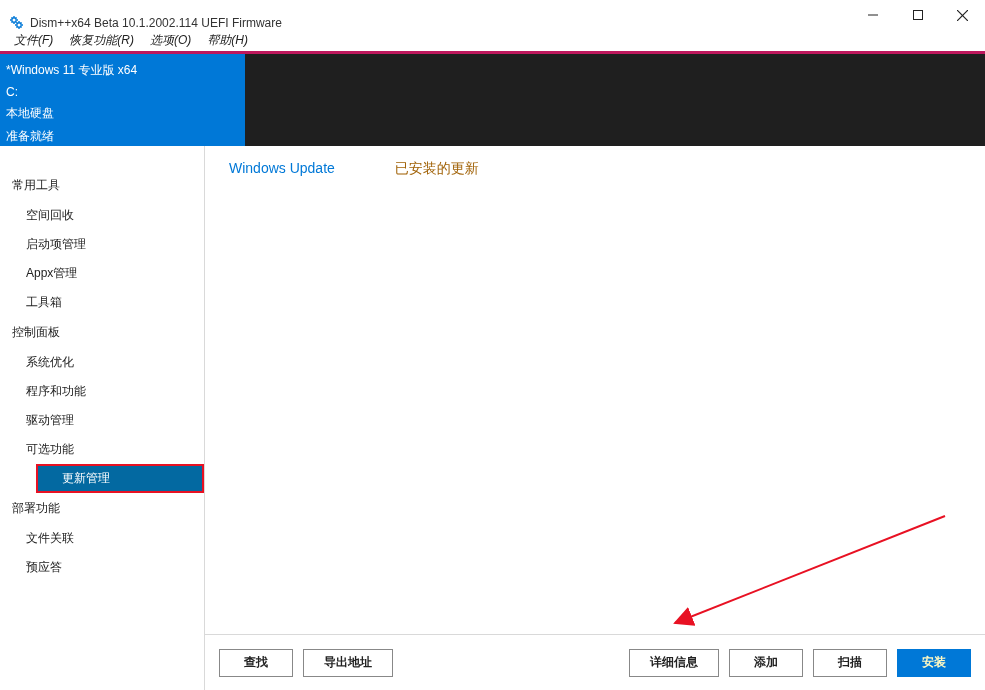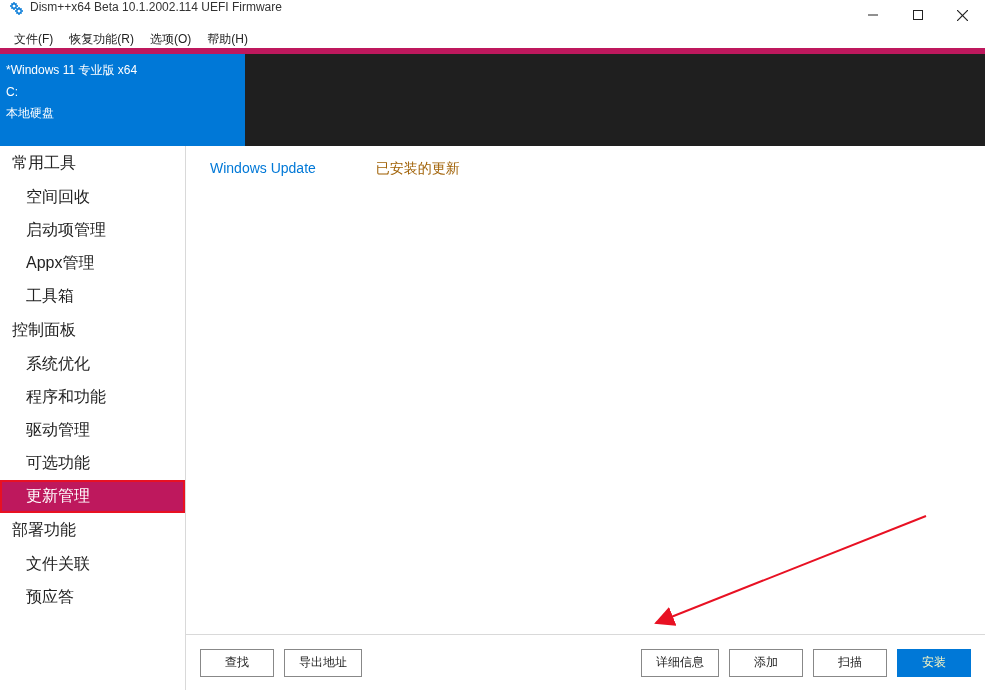--- a/index.html
+++ b/index.html
@@ -2,21 +2,21 @@
 <html><head>
 <meta charset="utf-8">
 <style>
 * { margin: 0; padding: 0; box-sizing: border-box; font-family: "Microsoft YaHei", "Segoe UI", sans-serif; }
 html, body { width: 985px; height: 690px; overflow: hidden; background: #fff; }
 
 .titlebar {
   height: 30px;
   background: #fff;
   display: flex;
-  align-items: flex-start;
+  align-items: flex-end;
   padding-left: 8px;
   font-size: 12px;
   color: #333;
   border-bottom: 0;
 }
 .titlebar .icon { margin-right: 6px; display: inline-flex; }
 .titlebar .spacer { flex: 1; }
 .titlebar .winbtn {
   width: 45px; height: 30px;
   display: flex; align-items: center; justify-content: center;
@@ -25,21 +25,22 @@
 .titlebar .winbtn.close { font-size: 16px; }
 
 .menubar {
   height: 24px;
   background: #fff;
   display: flex;
   align-items: center;
   padding-left: 6px;
   font-size: 12px;
   color: #222;
-  border-bottom: 6px solid #be185d;
+  border-bottom: 3px solid #be185d;
+  font-style: italic;
 }
 .menubar .menuitem { padding: 0 8px; cursor: pointer; }
 
 .infobar {
   height: 92px;
   display: flex;
 }
 .infobar .left {
   width: 245px;
   background: #0078d7;
@@ -54,41 +55,42 @@
   flex: 1;
   background: #1f1f1f;
 }
 
 .workspace {
   display: flex;
   height: calc(690px - 30px - 24px - 92px);
 }
 
 .sidebar {
-  width: 186px;
+  width: 205px;
   background: #fff;
   border-right: 1px solid #d9d9d9;
-  padding-top: 0;
-  font-size: 16px;
+  padding-top: 24px;
+  font-size: 12px;
   color: #222;
   position: relative;
 }
 .sidebar .group-label {
   padding: 7px 12px;
   font-weight: normal;
 }
 .sidebar .item {
   padding: 6px 12px 6px 26px;
   cursor: pointer;
 }
 .sidebar .item.selected {
-  background: #be185d;
+  background: #0369a1;
   color: #fff;
   border: 2px solid #e81123;
   padding: 4px 10px 4px 24px;
+  margin-left: 36px;
 }
 
 .main {
   flex: 1;
   position: relative;
   background: #fff;
   display: flex;
   flex-direction: column;
 }
 .tabs {
@@ -122,21 +124,22 @@
   min-width: 74px;
   height: 28px;
   border: 1px solid #888;
   background: #fff;
   color: #222;
   font-size: 12px;
   display: inline-flex;
   align-items: center;
   justify-content: center;
   cursor: pointer;
-  padding: 0 14px;
+  padding: 0 20px;
+  font-weight: bold;
 }
 .btn.primary {
   background: #0078d7;
   color: #fef9c3;
   border-color: #0078d7;
 }
 </style>
 </head>
 <body>
 
@@ -174,20 +177,21 @@
   <div class="menuitem">恢复功能(R)</div>
   <div class="menuitem">选项(O)</div>
   <div class="menuitem">帮助(H)</div>
 </div>
 
 <div class="infobar">
   <div class="left">
     <div>*Windows 11 专业版 x64</div>
     <div>C:</div>
     <div>本地硬盘</div>
+    <div>准备就绪</div>
   </div>
   <div class="right"></div>
 </div>
 
 <div class="workspace">
 
   <div class="sidebar">
     <div class="group-label">常用工具</div>
     <div class="item">空间回收</div>
     <div class="item">启动项管理</div>

